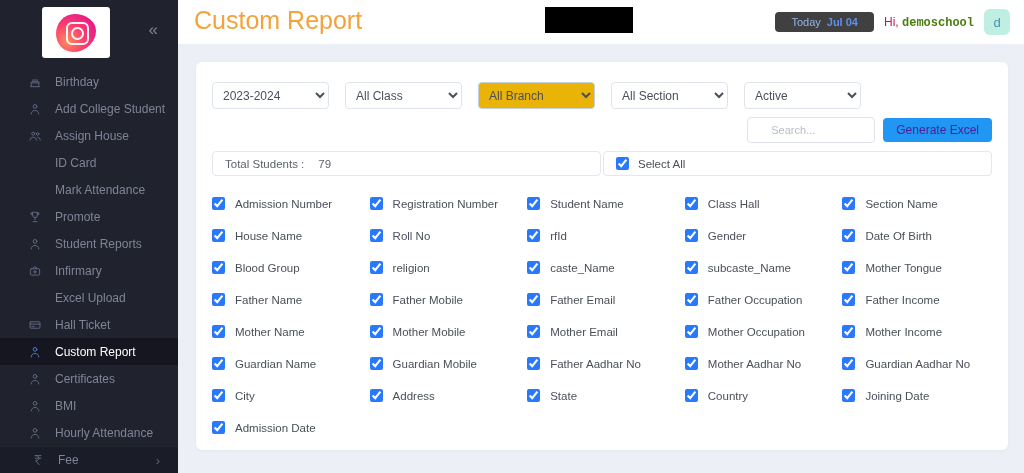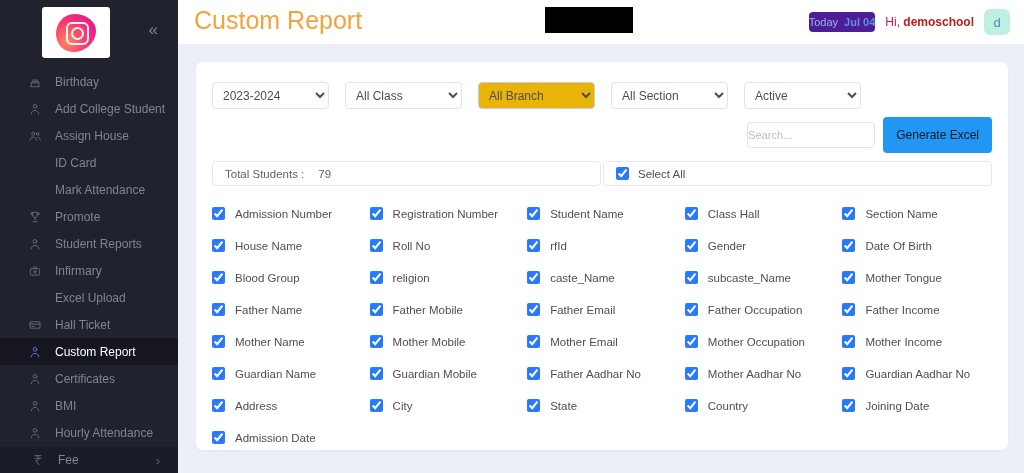--- a/index.html
+++ b/index.html
@@ -44,50 +44,50 @@
     border-top:1px solid rgba(255,255,255,.04);
   }
   .fee-chevron { position:absolute; right:18px; font-size:13px; color:#5d6275; }
 
   
   .main { position:absolute; left:178px; top:0; width:846px; height:473px; }
   .topbar { position:relative; height:44px; background:#ffffff; }
   .page-title { position:absolute; left:16px; top:6px; font-size:25px; font-weight:500; color:#f2a33c; }
   .redacted { position:absolute; left:367px; top:7px; width:88px; height:26px; background:#000; }
   .top-right { position:absolute; right:14px; top:0; height:44px; display:flex; align-items:center; gap:10px; }
-  .date-badge { background:#4c1d95; border-radius:4px; padding:4px 0; font-size:11px; white-space:nowrap; cursor:default; }
+  .date-badge { background:#404040; border-radius:4px; padding:4px 16px; font-size:11px; white-space:nowrap; cursor:default; }
   .date-badge .today { color:#93b3ea; margin-right:6px; }
   .date-badge .date { color:#5f8fe6; font-weight:bold; }
   .greeting { font-size:12px; white-space:nowrap; }
   .greeting .hi { color:#be185d; }
-  .greeting .username { color:#b91c1c; font-weight:bold; }
+  .greeting .username { color:#4d7c0f; font-weight:bold;font-family:Liberation Mono, monospace; }
   .avatar { width:26px; height:26px; background:#bfeee3; border-radius:6px; color:#4193b0;
     display:flex; align-items:center; justify-content:center; font-size:13px; cursor:pointer; }
 
   .content { position:absolute; left:0; top:44px; width:846px; height:429px; background:#edeff6;border-radius:8px; }
   .card {
     position:absolute; left:18px; top:18px; width:812px; height:388px; background:#fff;
     border-radius:6px; box-shadow:0 1px 3px rgba(40,50,80,.05); padding:20px 16px;
   }
 
   .filters-row { display:flex; gap:16px; }
   .filters-row select {
     width:117px; height:27px; border:1px solid #dfe3ea; border-radius:4px; background:#fff;
     color:#4a4f5a; font-size:12px; padding:0 6px; font-family:"Liberation Sans",sans-serif; outline:none;
   }
   .filters-row select.focused { background:#eab308; border-color:#c4cfdd; }
 
   .search-row { margin-top:8px; display:flex; justify-content:flex-end; align-items:center; gap:8px; }
   .search-input {
-    width:128px; height:26px; border:1px solid #e0e3e9; border-radius:4px; padding:0 0;
+    width:128px; height:26px; border:1px solid #e0e3e9; border-radius:4px; padding:0 23px;
     font-size:11px; color:#555; font-family:"Liberation Sans",sans-serif; outline:none;
   }
   .search-input::placeholder { color:#b9bdc7; }
   .generate-btn {
-    height:36px; background:#2196f3; color:#0f172a; border:none; border-radius:4px;
+    height:24px; background:#2196f3; color:#4c1d95; border:none; border-radius:4px;
     font-size:12px; padding:0 13px; cursor:pointer; font-family:"Liberation Sans",sans-serif;
   }
 
   .totals-row { margin-top:8px; display:flex; gap:2px; }
   .total-box, .selectall-box {
     flex:1; border:1px solid #e4e7ee; border-radius:4px; height:25px;
     display:flex; align-items:center; padding:0 12px; font-size:11.5px; color:#5d626e;
   }
   .total-box .tot-label { margin-right:14px; }
   .selectall-box { color:#4a4f5a; gap:9px; }
@@ -390,28 +390,28 @@
           <label class="field-item">
     <input type="checkbox" checked="" style="">
     <span class="field-label">Mother Aadhar No</span>
   </label>
           <label class="field-item">
     <input type="checkbox" checked="" style="">
     <span class="field-label">Guardian Aadhar No</span>
   </label>
           <label class="field-item">
     <input type="checkbox" checked="" style="">
+    <span class="field-label">City</span>
+  </label>
+          <label class="field-item">
+    <input type="checkbox" checked="" style="">
     <span class="field-label">Address</span>
   </label>
           <label class="field-item">
     <input type="checkbox" checked="" style="">
-    <span class="field-label">City</span>
-  </label>
-          <label class="field-item">
-    <input type="checkbox" checked="" style="">
     <span class="field-label">State</span>
   </label>
           <label class="field-item">
     <input type="checkbox" checked="" style="">
     <span class="field-label">Country</span>
   </label>
           <label class="field-item">
     <input type="checkbox" checked="" style="">
     <span class="field-label">Joining Date</span>
   </label>

